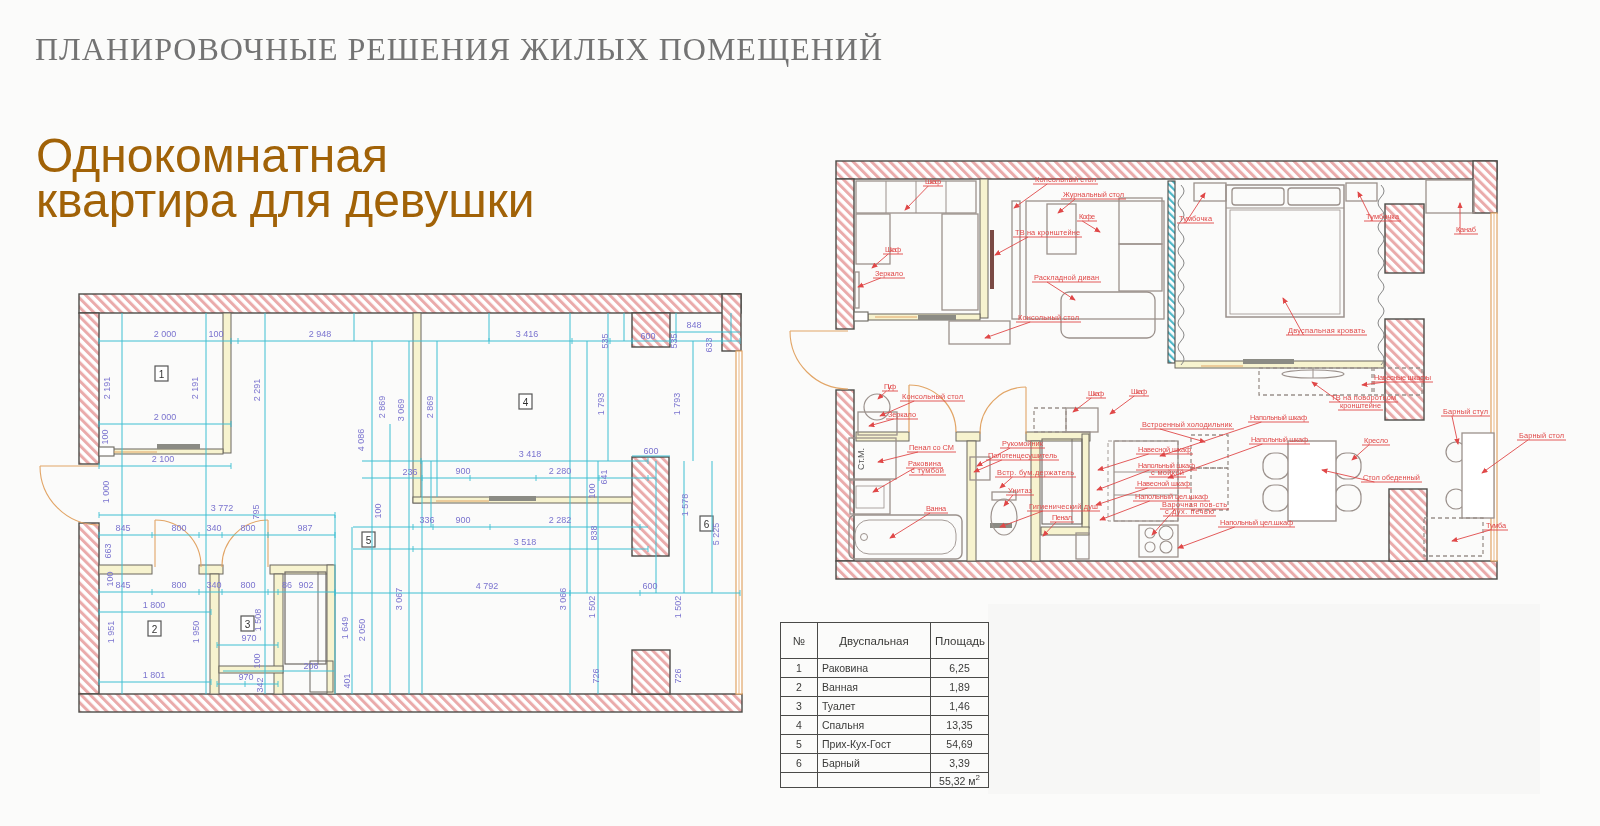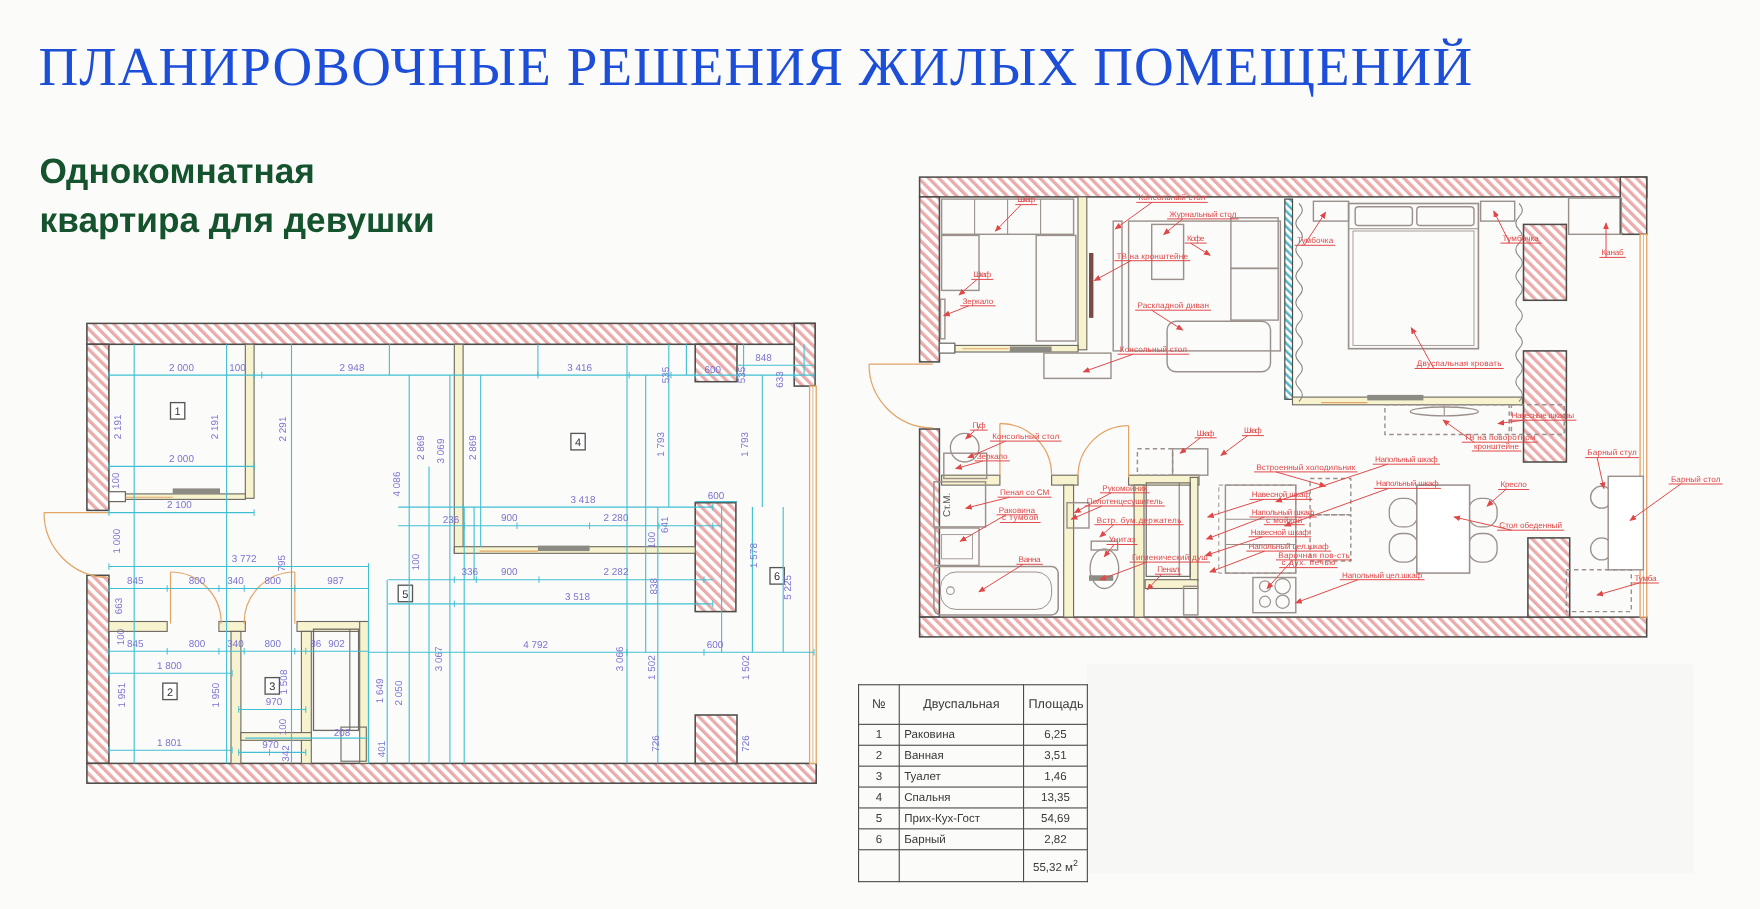--- a/index.html
+++ b/index.html
@@ -1,21 +1,21 @@
 <!DOCTYPE html>
 <html><head><meta charset="utf-8">
 <style>
 * { margin:0; padding:0; box-sizing:border-box; }
 body { width:1600px; height:826px; background:#fbfbfa; font-family:"Liberation Sans", sans-serif; position:relative; overflow:hidden; }
-#title { position:absolute; left:35px; top:31px; font-family:"Liberation Serif", serif; font-size:50px; color:#1d4ed8; letter-spacing:1px; transform:scaleX(1.0); transform-origin:left; white-space:nowrap; }
-#sub { position:absolute; left:36px; top:133px; font-size:32px; line-height:45px; color:#14532d;font-weight:bold; }
+#title { position:absolute; left:35px; top:31px; font-family:"Liberation Serif", serif; font-size:32px; color:#737373; letter-spacing:1px; transform:scaleX(1.0); transform-origin:left; white-space:nowrap; }
+#sub { position:absolute; left:36px; top:133px; font-size:48px; line-height:45px; color:#a16207; }
 #panel { position:absolute; left:988px; top:604px; width:552px; height:190px; background:#f7f7f6; }
 #tbl { position:absolute; left:780px; top:622px; border-collapse:collapse; table-layout:fixed; width:209px; font-size:10.5px; color:#3a3a38; }
 #tbl td, #tbl th { border:1.2px solid #4a4a48; padding:0 4px; height:19px; font-weight:normal; overflow:hidden; }
-#tbl tr:last-child td { height:29px; }
+#tbl tr:last-child td { height:15px; }
 #tbl th { height:36px; font-size:11.5px; }
 #tbl td.c, #tbl th.c { text-align:center; }
 .sup { font-size:8px; vertical-align:super; }
 svg { position:absolute; left:0; top:0; }
 </style></head>
 <body>
 <div id="panel"></div>
 <div id="title">ПЛАНИРОВОЧНЫЕ РЕШЕНИЯ ЖИЛЫХ ПОМЕЩЕНИЙ</div>
 <div id="sub">Однокомнатная<br>квартира для девушки</div>
 <svg width="1600" height="826" viewBox="0 0 1600 826">
@@ -494,40 +494,40 @@
         <th class="c">Площадь</th>
       </tr>
 <tr>
         <td class="c">1</td>
         <td>Раковина</td>
         <td class="c">6,25</td>
       </tr>
       <tr>
         <td class="c">2</td>
         <td>Ванная</td>
-        <td class="c">3,51</td>
+        <td class="c">1,89</td>
       </tr>
       <tr>
         <td class="c">3</td>
         <td>Туалет</td>
         <td class="c">1,46</td>
       </tr>
       <tr>
         <td class="c">4</td>
         <td>Спальня</td>
         <td class="c">13,35</td>
       </tr>
       <tr>
         <td class="c">5</td>
         <td>Прих-Кух-Гост</td>
         <td class="c">54,69</td>
       </tr>
       <tr>
         <td class="c">6</td>
         <td>Барный</td>
-        <td class="c">2,82</td>
+        <td class="c">3,39</td>
       </tr>
       <tr>
         <td class="c"></td>
         <td></td>
         <td class="c">55,32 м<span class="sup">2</span></td>
       </tr>
 </tbody>
   </table>
 </body></html>

